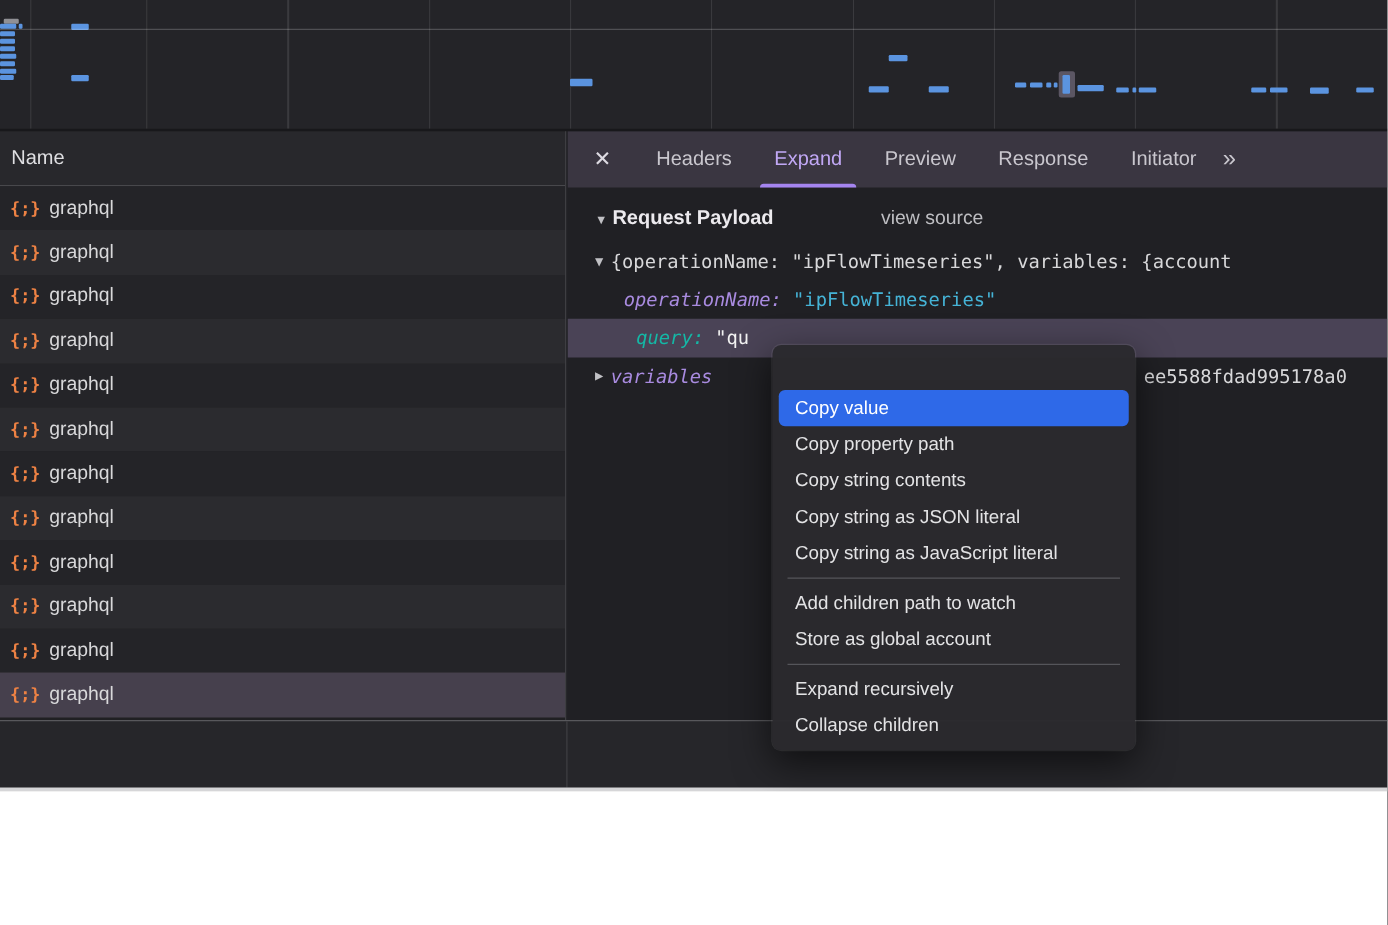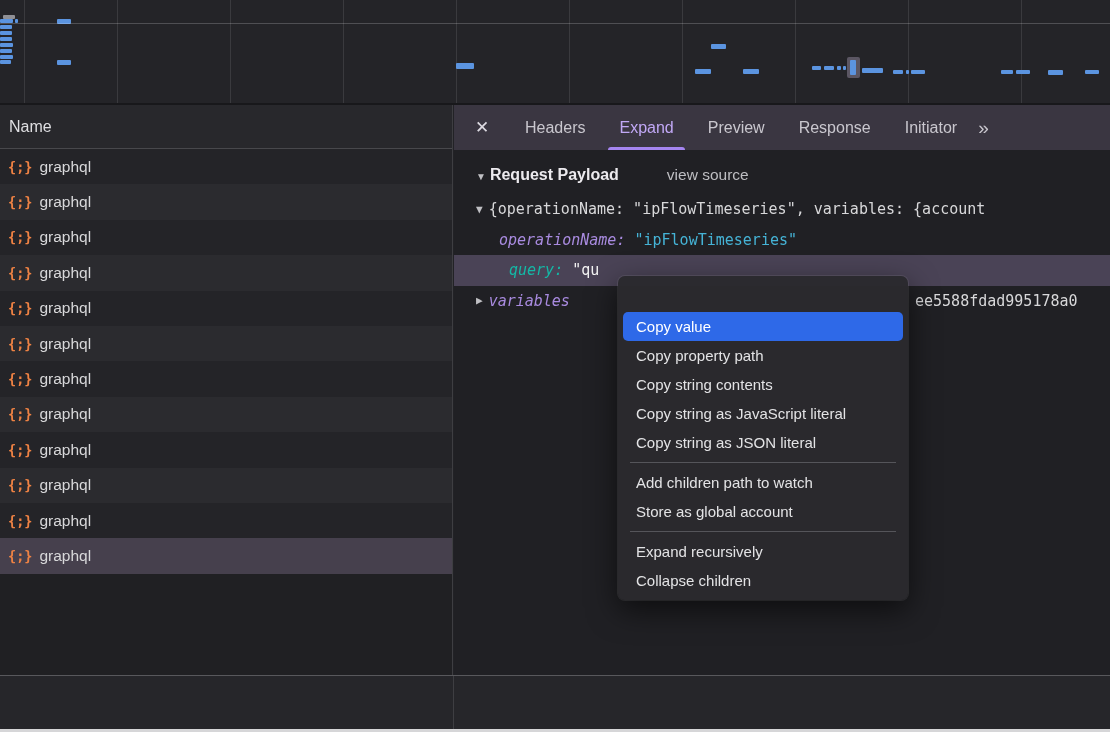--- a/index.html
+++ b/index.html
@@ -1,17 +1,17 @@
 <!DOCTYPE html>
 <html><head>
 <meta charset="utf-8">
 <style>
   html,body { margin:0; padding:0; background:#ffffff; }
   .screen {
-    position:relative; width:1110px; height:732px; overflow:hidden;
+    position:relative; width:1110px; height:633px; overflow:hidden;
     background:#222226; font-family:"Liberation Sans", sans-serif;
     -webkit-font-smoothing:antialiased;
   }
 
   
   .overview {
     position:absolute; left:0; top:0; width:1110px; height:103px;
     background:#242428;
     background-image:repeating-linear-gradient(90deg, rgba(255,255,255,0.10) 0 1px, transparent 1px 113px);
     background-position:117px 0;
@@ -70,21 +70,21 @@
   }
   .overflow-btn { margin-left:4px; font-size:19px; color:#c9c7ce; }
 
   .payload-content {
     position:absolute; top:45px; left:0; right:0; bottom:0;
     font-family:"DejaVu Sans Mono",monospace;
   }
   .section-header { display:flex; align-items:baseline; padding:16px 0 10px 22px; font-family:"Liberation Sans",sans-serif; }
   .tri { color:#c0c0c4; font-size:10px; margin-right:4px; }
   .section-title { font-size:16px; font-weight:bold; color:#eceaee; }
-  .view-source { margin-left:48px; font-size:15.5px; color:#bebec2; }
+  .view-source { margin-left:86px; font-size:15.5px; color:#bebec2; }
 
   .tree-line {
     position:relative; height:30.5px; display:flex; align-items:center;
     font-size:15px; white-space:pre; color:#d8d8da; overflow:hidden;
   }
   .indent1 { padding-left:22px; }
   .indent2 { padding-left:45px; }
   .key { color:var(--key-purple,#a98be0);font-style:italic; }
   .str { color:var(--string-cyan,#45b3d6); }
   .sel-line { background:var(--tree-selected,#4a4356); }
@@ -254,22 +254,22 @@
 
   <div class="footer">
     <div class="footer-divider"></div>
   </div>
   <div class="bottom-edge"></div>
 
   <div class="context-menu" id="menu">
       <div class="menu-item highlighted">Copy value</div>
       <div class="menu-item">Copy property path</div>
       <div class="menu-item">Copy string contents</div>
+      <div class="menu-item">Copy string as JSON literal</div>
       <div class="menu-item">Copy string as JavaScript literal</div>
-      <div class="menu-item">Copy string as JSON literal</div>
       <div class="menu-sep"></div>
       <div class="menu-item">Add children path to watch</div>
       <div class="menu-item">Store as global account</div>
       <div class="menu-sep"></div>
       <div class="menu-item">Expand recursively</div>
       <div class="menu-item">Collapse children</div>
     </div>
 
 </div>
 

